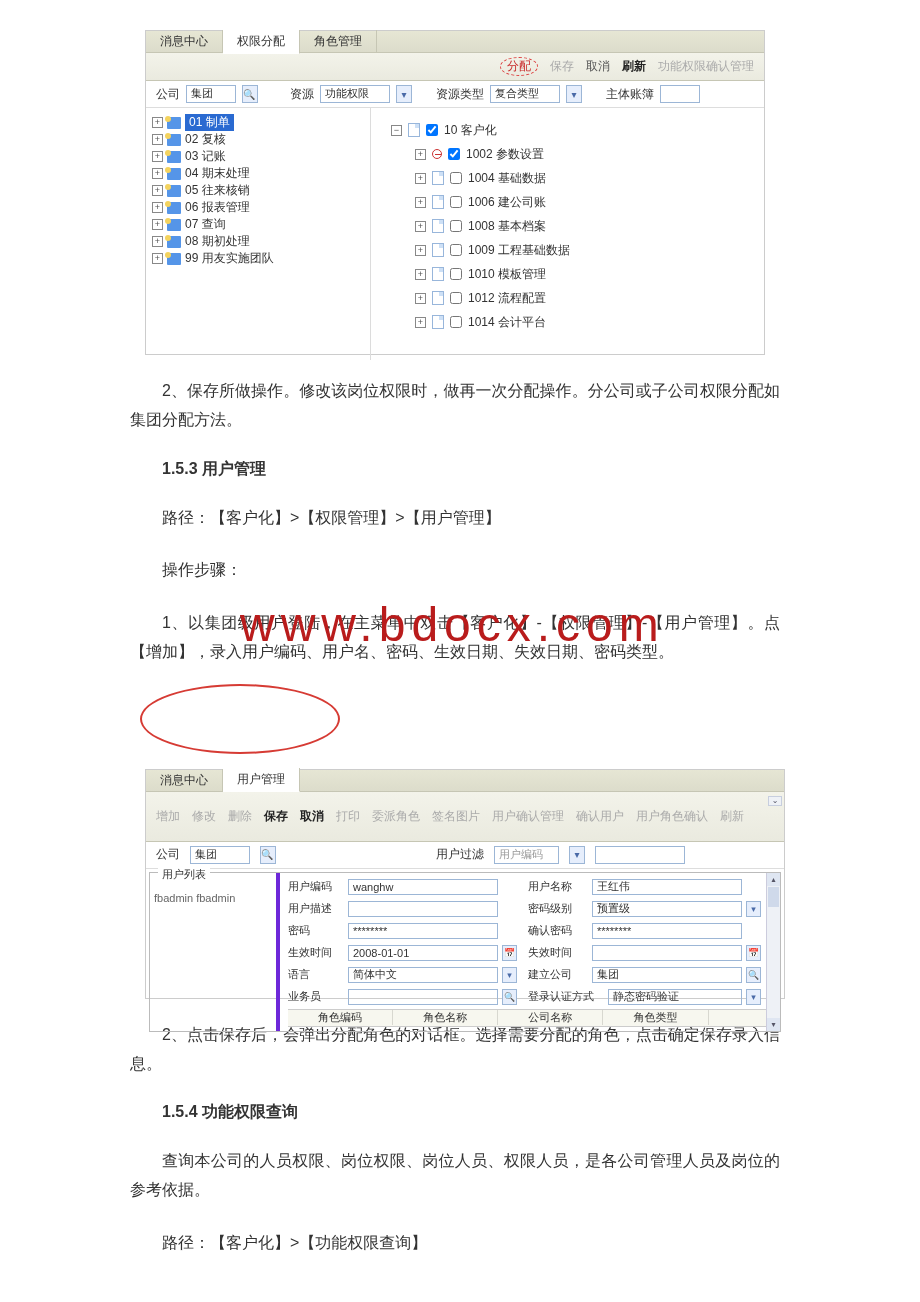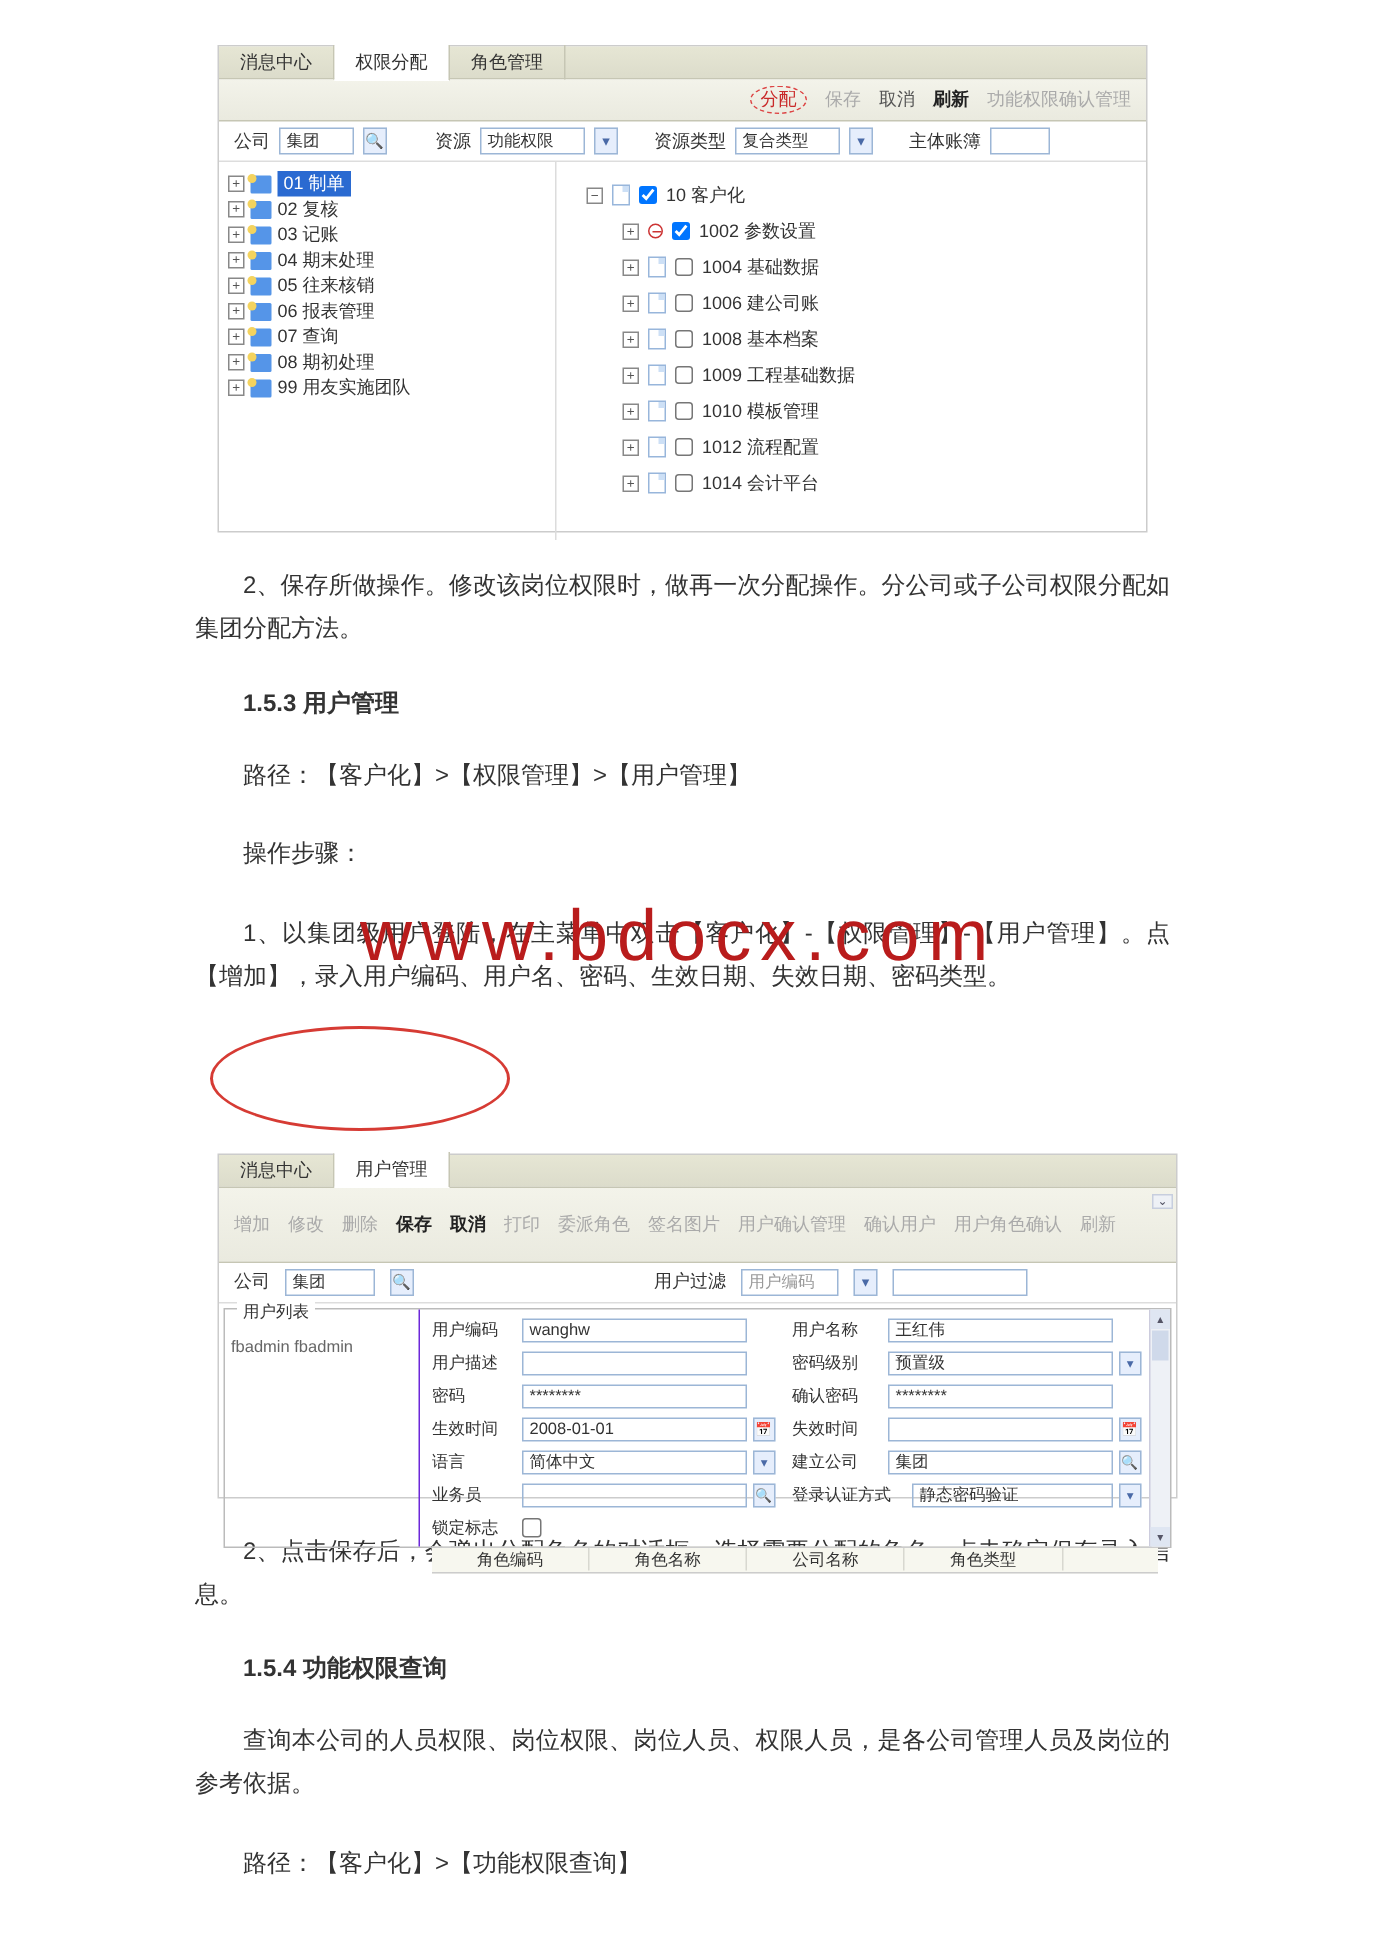--- a/index.html
+++ b/index.html
@@ -133,21 +133,21 @@
     border-radius: 50%;
   }
 
   
   .shot2 { width: 640px; height: 230px; position: relative; }
   .shot2 .filterbar2 {
     display:flex;align-items:center;gap:10px;padding:4px 10px;border-bottom:1px solid #ddd;font-size:12px;
   }
   .userlist {
     width: 130px;
-    border-right:1px solid #6d28d9;
+    border-right:4px solid #6d28d9;
     padding: 4px;
   }
   .userlist .legend { font-size:11px; color:#333; position:relative; top:-10px; left:4px; background:#fff; padding:0 4px; display:inline-block; }
   .userlist .row { font-size:11px; color:#666; }
   .formarea { flex:1; padding: 4px 8px; font-size:11px; position:relative; }
   .formrow { display:flex; align-items:center; height:20px; margin-bottom:2px; }
   .flabel { width:56px; text-align:left; color:#333; }
   .flabel2 { width:60px; text-align:left; color:#333; }
   .fval { border:1px solid #9cb6d6; height:16px; width:150px; padding:0 4px; font-size:11px; display:inline-flex; align-items:center; }
   .fcell-left { display:flex; align-items:center; gap:4px; width:240px; }
@@ -426,26 +426,20 @@
           <span class="flabel">业务员</span>
           <span class="fval"></span>
             <span class="search-small"></span>
         </div>
         <div class="fcell-right">
           <span class="flabel2" style="width:76px">登录认证方式</span>
           <span class="fval" style="width:134px">静态密码验证</span>
             <span class="dd-small"></span>
         </div>
       </div>
-      <div class="formrow">
-        <div class="fcell-left">
-          <span class="flabel">锁定标志</span>
-          <input type="checkbox" style="">
-        </div>
-      </div>
       <div class="rolehdr">
         <div>角色编码</div>
         <div>角色名称</div>
         <div>公司名称</div>
         <div>角色类型</div>
         <div style="flex:0.6"></div>
       </div>
       <div class="vscroll">
         <div class="up">▴</div>
         <div style="height:20px;background:#cfd9ea;margin:1px;"></div>

